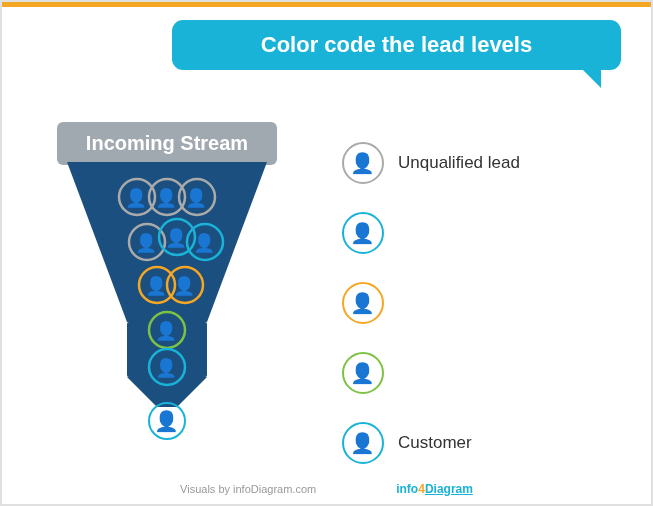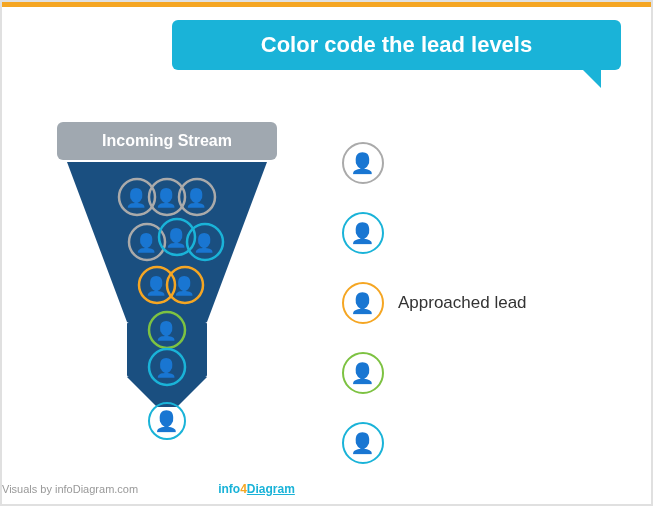--- a/index.html
+++ b/index.html
@@ -26,42 +26,42 @@
       position: absolute;
       top: 18px;
       left: 170px;
       right: 30px;
       background: #1ab3d8;
       color: #fff;
       font-size: 22px;
       font-weight: 700;
       text-align: center;
       padding: 12px 20px;
-      border-radius: 6px;
+      border-radius: 11px;
     }
     .title-banner::after {
       content: '';
       position: absolute;
       bottom: -18px;
       right: 20px;
       width: 0;
       height: 0;
       border-left: 18px solid transparent;
       border-top: 18px solid #1ab3d8;
     }
 
     
     .incoming-label {
       position: absolute;
       top: 120px;
       left: 55px;
       width: 220px;
       background: #a0a8b0;
       color: #fff;
-      font-size: 16px;
+      font-size: 20px;
       font-weight: 700;
       text-align: center;
       padding: 10px 0;
       border-radius: 6px;
     }
 
     
     .funnel-container {
       position: absolute;
       top: 150px;
@@ -106,20 +106,21 @@
       color: #333;
       font-weight: 500;
     }
 
     
     .footer {
       position: absolute;
       bottom: 8px;
       left: 0; right: 0;
       display: flex;
+      justify-content: center;
       align-items: center;
       gap: 80px;
     }
     .footer-text {
       font-size: 11px;
       color: #999;
     }
     .footer-brand {
       font-size: 12px;
       color: #1ab3d8;
@@ -180,37 +181,38 @@
 
   <div style="display:flex; justify-content:center; margin-top:-10px;">
     <div style="width:38px;height:38px;border-radius:50%;border:2.5px solid #1ab3d8;display:flex;align-items:center;justify-content:center;font-size:20px;color:#1a4f80;">👤</div>
   </div>
 </div>
 
 <div class="legend">
 
   <div class="legend-item">
     <div class="legend-icon" style="border-color:#aaaaaa; color:#888888;">👤</div>
+    <span class="legend-label">Unqualified lead</span>
   </div>
 
   <div class="legend-item">
     <div class="legend-icon" style="border-color:#1ab3d8; color:#1ab3d8;">👤</div>
   </div>
 
   <div class="legend-item">
     <div class="legend-icon" style="border-color:#f5a623; color:#f5a623;">👤</div>
-    <span class="legend-label">Approached lead</span>
   </div>
 
   <div class="legend-item">
     <div class="legend-icon" style="border-color:#7dc242; color:#7dc242;">👤</div>
   </div>
 
   <div class="legend-item">
     <div class="legend-icon" style="border-color:#1ab3d8; color:#1a4f80;">👤</div>
+    <span class="legend-label">Customer</span>
   </div>
 
 </div>
 
 <div class="footer">
   <span class="footer-text">Visuals by infoDiagram.com</span>
   <span class="footer-brand">
     <span style="color:#1ab3d8;">info</span><span style="color:#f5a623; font-weight:900;">4</span><span style="color:#1ab3d8;text-decoration:underline;">Diagram</span>
   </span>
 </div>

